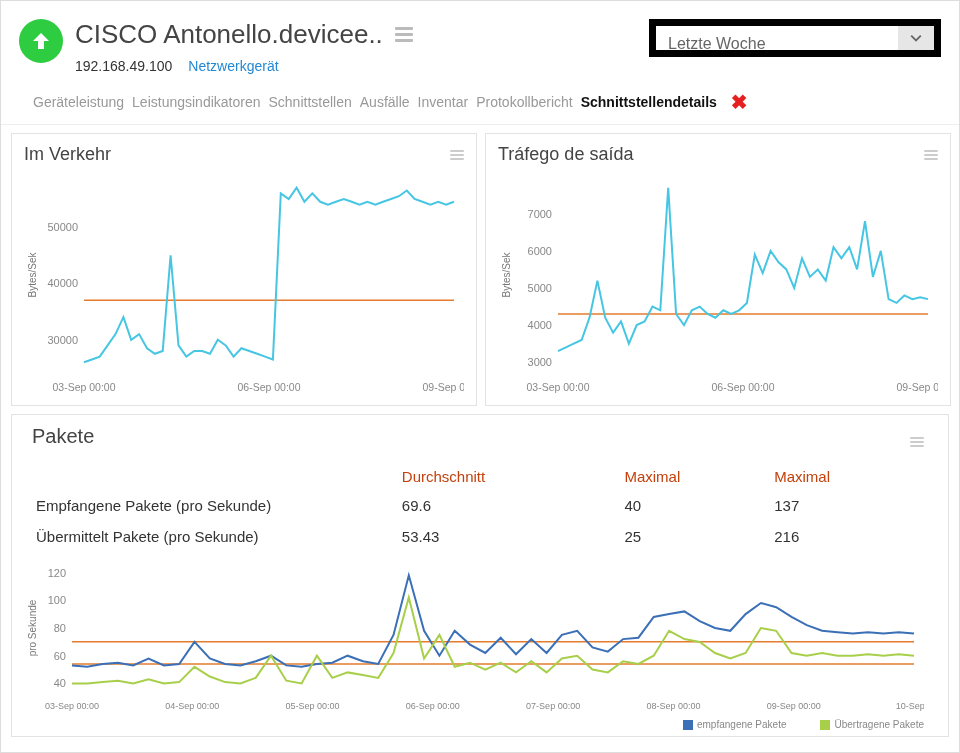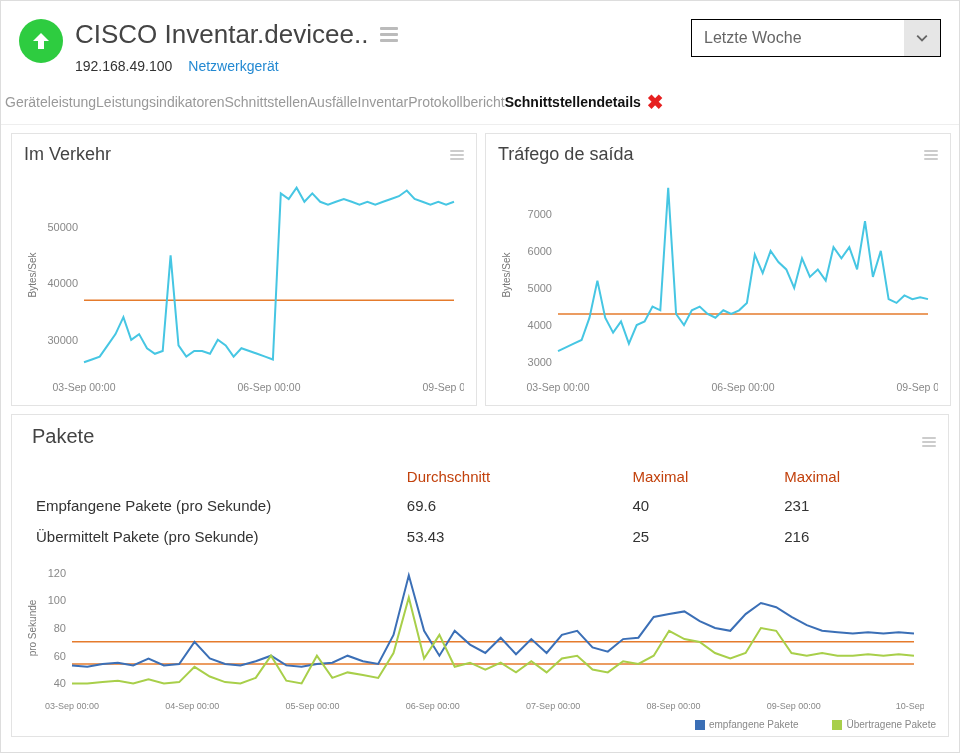--- a/index.html
+++ b/index.html
@@ -8,55 +8,55 @@
 .status-icon { width: 44px; height: 44px; border-radius: 50%; background: #2ecc40; display: flex; align-items: center; justify-content: center; margin-right: 12px; flex-shrink: 0; }
 .status-icon svg { width: 24px; height: 24px; fill: #fff; }
 .header-left { flex: 1; }
 .device-title-row { display: flex; align-items: center; }
 .device-title { font-size: 26px; color: #444; font-weight: 400; }
 .hamburger-icon { margin-left: 12px; cursor: pointer; }
 .hamburger-icon span { display: block; width: 18px; height: 3px; background: #bbb; margin: 3px 0; border-radius: 1px; }
 .subrow { display: flex; align-items: center; margin-top: 8px; font-size: 14px; }
 .ip { color: #333; margin-right: 16px; }
 .device-type { color: #2389d2; }
-.time-select { display: flex; align-items: center; border: 1px solid #000000; background: #f5f5f5; height: 38px; width: 250px; }
+.time-select { display: flex; align-items: center; border: 7px solid #000000; background: #f5f5f5; height: 38px; width: 292px; }
 .time-select-text { flex: 1; padding: 0 12px; font-size: 16px; color: #666; background: #fff; height: 100%; line-height: 36px; }
 .time-select-btn { width: 36px; height: 100%; background: #e6e6e6; display: flex; align-items: center; justify-content: center; }
-.tabs { display: flex; padding: 8px 18px 10px 4px; font-size: 14px; color: #999; border-bottom: 1px solid #eee; flex-wrap: wrap; align-items: center; }
+.tabs { display: flex; padding: 8px 18px 10px 32px; gap: 8px; font-size: 14px; color: #999; border-bottom: 1px solid #eee; flex-wrap: wrap; align-items: center; }
 .tab { cursor: pointer; white-space: nowrap; }
 .tab.active { color: #111; font-weight: bold; }
 .close-x { color: #e62020; font-size: 20px; font-weight: bold; cursor: pointer; margin-left: 6px; }
 .charts-row { display: flex; gap: 8px; padding: 8px 10px; }
 .card { border: 1px solid #e3e3e3; padding: 10px 12px 6px 12px; position: relative; }
 .card-half { flex: 1; }
 .card-header { display: flex; justify-content: space-between; align-items: center; margin-bottom: 4px; }
 .card-title { font-size: 18px; color: #444; }
 .card-menu span { display: block; width: 14px; height: 2px; background: #ccc; margin: 2px 0; border-radius: 1px; }
 svg.chart { display: block; }
-.pakete-card { margin: 0 10px; border: 1px solid #e3e3e3; padding: 10px 12px 6px 12px; position: relative; }
+.pakete-card { margin: 0 10px; border: 1px solid #e3e3e3; padding: 10px 24px 6px 12px; position: relative; }
 .pakete-title { font-size: 20px; color: #444; margin-bottom: 10px; margin-left: 8px; }
 .ptable { width: 100%; font-size: 15px; color: #333; margin-bottom: 4px; }
 .ptable th { text-align: left; font-weight: normal; color: #c2410c; padding: 4px 0; }
 .ptable td { padding: 6px 0; }
 .ptable .rowlabel { padding-left: 10px; }
 .legend { display: flex; justify-content: flex-end; gap: 34px; font-size: 10px; color: #888; margin-top: 2px; }
 .legend .sw { display: inline-block; width: 10px; height: 10px; margin-right: 4px; vertical-align: middle; }
 </style>
 </head>
 <body>
 
 <div class="header">
   <div class="status-icon">
     <svg viewBox="0 0 24 24">
         <path d="M12 4l8 8h-5v8h-6v-8H4z"></path>
       </svg>
   </div>
   <div class="header-left">
     <div class="device-title-row">
-      <div class="device-title">CISCO Inventar.devicee..</div>
+      <div class="device-title">CISCO Antonello.devicee..</div>
       <div class="hamburger-icon">
           <span></span>
           <span></span>
           <span></span>
         </div>
     </div>
     <div class="subrow">
       <div class="ip">192.168.49.100</div>
       <div class="device-type">Netzwerkgerät</div>
     </div>
@@ -145,21 +145,21 @@
       <th>Durchschnitt</th>
       <th>Maximal</th>
       <th>Maximal</th>
     </tr>
       </thead>
     <tbody>
       <tr>
         <td class="rowlabel">Empfangene Pakete (pro Sekunde)</td>
         <td>69.6</td>
         <td>40</td>
-        <td>231</td>
+        <td>137</td>
       </tr>
       <tr>
         <td class="rowlabel">Übermittelt Pakete (pro Sekunde)</td>
         <td>53.43</td>
         <td>25</td>
         <td>216</td>
       </tr>
     </tbody>
   </table>
   <svg class="chart" id="chart2" width="900" height="160">

